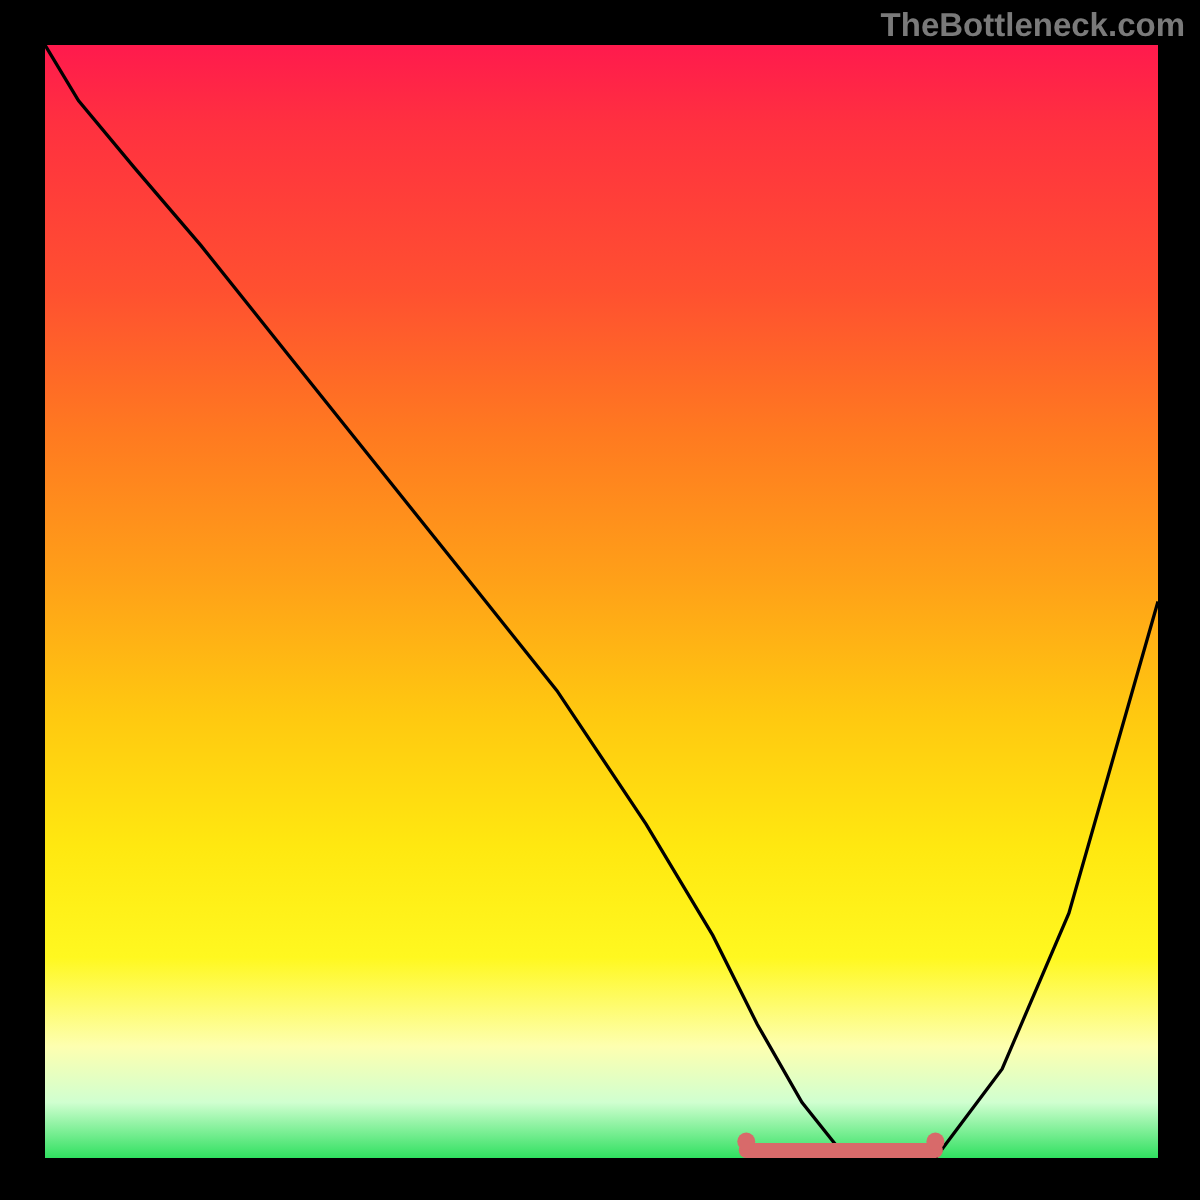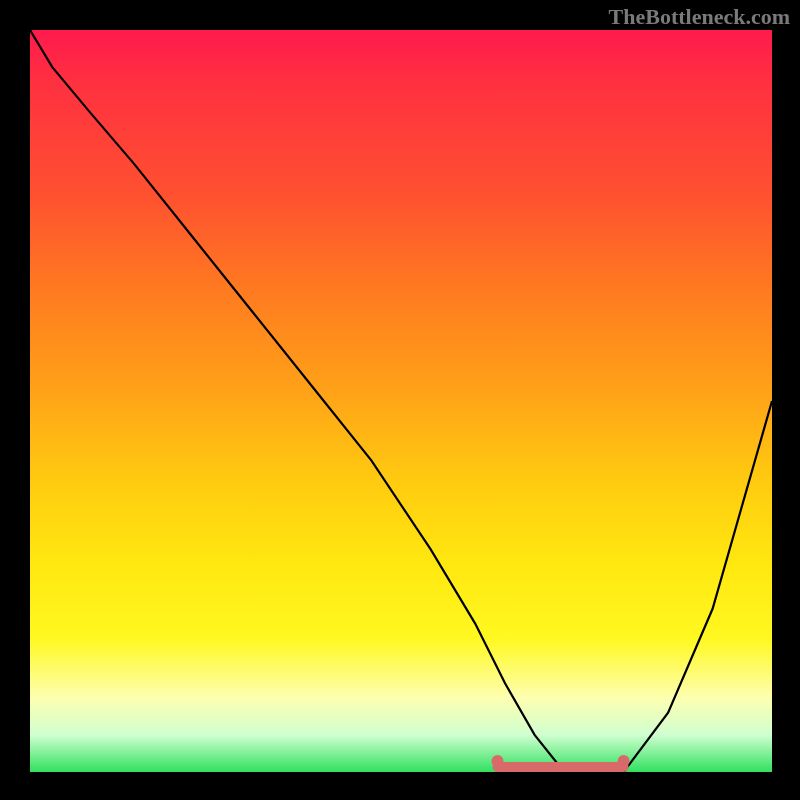--- a/index.html
+++ b/index.html
@@ -18,21 +18,20 @@
     background: #000;
   }
   .attribution {
     position: absolute;
     top: 4px;
     right: 10px;
     color: #7a7a7a;
     font-size: 22px;
     font-weight: bold;
     letter-spacing: 0px;
-    font-family: Liberation Serif, serif;
   }
   .plot {
     position: absolute;
     left: 30px;
     top: 30px;
     width: 742px;
     height: 742px;
   }
   .gradient {
     position: absolute;

